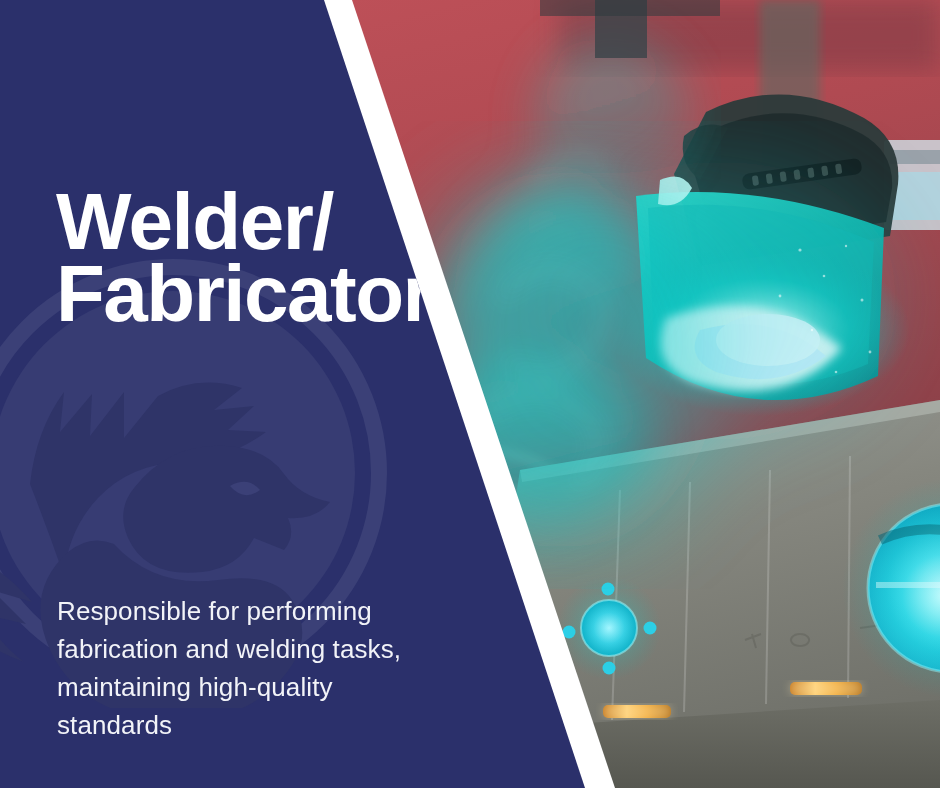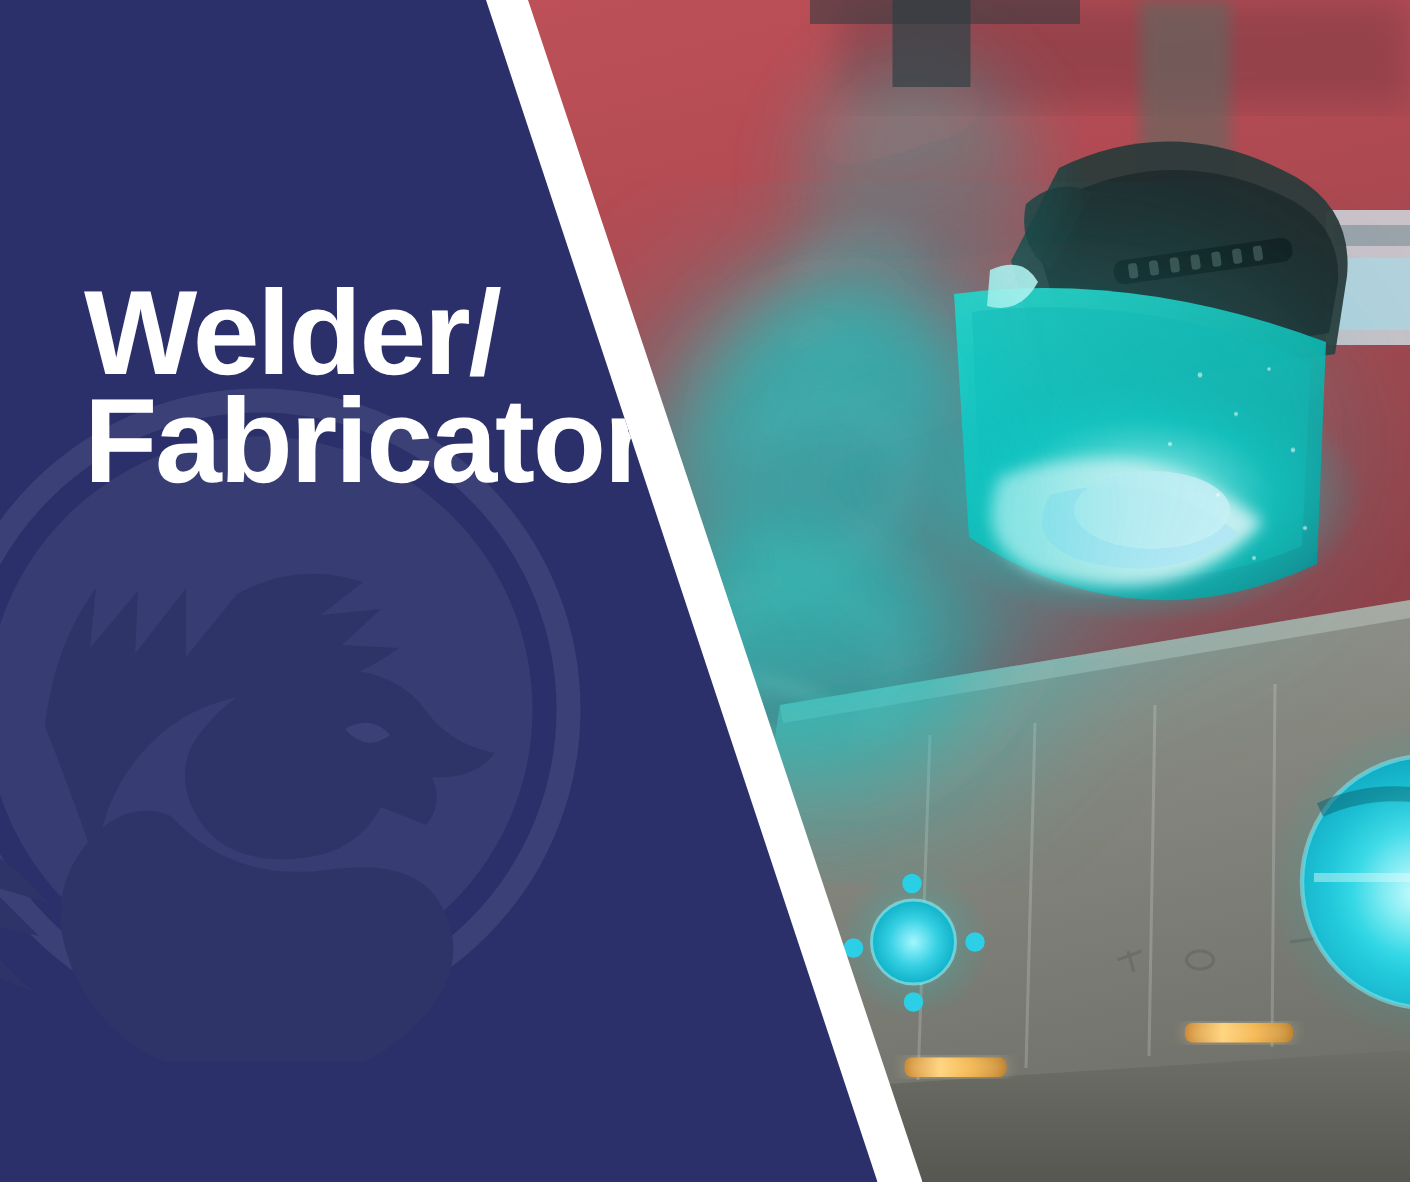--- a/index.html
+++ b/index.html
@@ -321,16 +321,17 @@
                    q20 -26 28 -44 z"></path>
         </g>
 
         <path d="M292 248 q18 -10 30 4 q-16 12 -30 -4 z" fill="#3b4077"></path>
       </svg>
     </div>
 
     <div class="panel-text">
       <h1 class="headline">Welder/
 Fabricator</h1>
+      <p class="subtext">Responsible for performing fabrication and welding tasks, maintaining high-quality standards</p>
     </div>
   </div>
 
 </div>
 
 </body></html>

